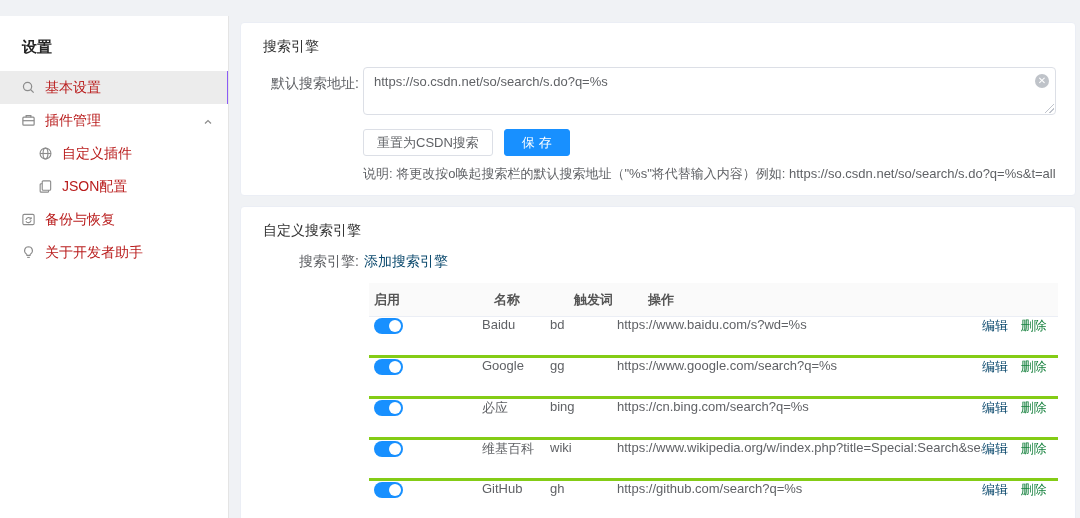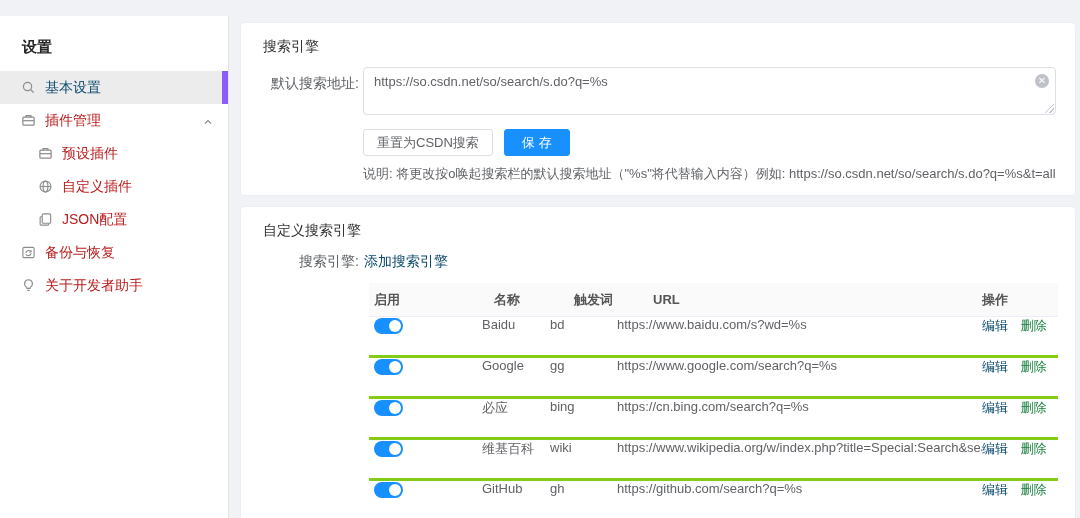--- a/index.html
+++ b/index.html
@@ -17,21 +17,21 @@
   .sidebar-title {
     font-size:15px; font-weight:bold; color:#262626;
     padding:22px 0 14px 22px;
   }
   .menu-item {
     height:33px; display:flex; align-items:center; gap:9px;
     padding-left:21px; padding-right:14px; color:#b91c1c; cursor:pointer;
     font-size:14px;
   }
   .menu-item.sub { padding-left:38px; }
-  .menu-item.active { background:#ececec; border-right:6px solid #8b5cf6; color:#0c4a6e; }
+  .menu-item.active { background:#ececec; border-right:1px solid #8b5cf6; color:#b91c1c; }
   .menu-item .mi-icon { width:15px; height:15px; flex:0 0 15px; display:inline-flex; color:#8c8c8c; }
   .menu-item .mi-icon svg { width:100%; height:100%; }
   .menu-item .spacer { flex:1; }
   .menu-item .chev { width:12px; height:12px; color:#8c8c8c; }
 
   
   .content { position:absolute; left:240px; top:0; width:836px; }
   .card {
     background:#fff; border:1px solid #ebeef5; border-radius:4px;
     width:836px;
@@ -134,30 +134,20 @@
     </span>
     <span>插件管理</span>
     <span class="spacer"></span>
     <span class="chev">
       <svg viewBox="0 0 16 16" fill="none" stroke="currentColor" stroke-width="1.6">
           <polyline points="4,10 8,6 12,10"></polyline>
         </svg>
     </span>
   </div>
 
-  <div class="menu-item sub">
-    <span class="mi-icon">
-      <svg viewBox="0 0 16 16" fill="none" stroke="currentColor" stroke-width="1.3">
-          <rect x="2" y="4.5" width="12" height="8.5" rx="1"></rect>
-          <path d="M5.5 4.5 V2.8 h5 V4.5"></path>
-          <line x1="2" y1="8.2" x2="14" y2="8.2"></line>
-        </svg>
-    </span>
-    <span>预设插件</span>
-  </div>
 
   <div class="menu-item sub">
     <span class="mi-icon">
       <svg viewBox="0 0 16 16" fill="none" stroke="currentColor" stroke-width="1.2">
           <circle cx="8" cy="8" r="5.8"></circle>
           <ellipse cx="8" cy="8" rx="2.6" ry="5.8"></ellipse>
           <line x1="2.2" y1="8" x2="13.8" y2="8"></line>
         </svg>
     </span>
     <span>自定义插件</span>
@@ -224,21 +214,20 @@
     <div class="engines-row">
       <label class="form-label" style="padding-top:0;">搜索引擎:</label>
       <a class="link add-link">添加搜索引擎</a>
     </div>
 
     <div class="table">
       <div class="thead">
         <div class="c c1">启用</div>
         <div class="c c2">名称</div>
         <div class="c c3">触发词</div>
-        <div class="c c4">URL</div>
         <div class="c c5">操作</div>
       </div>
       <div id="table-body">
   <div class="trow">
     <div class="c c1">
       <span class="toggle"><span class="knob"></span></span>
     </div>
     <div class="c c2">Baidu</div>
     <div class="c c3">bd</div>
     <div class="c c4">https://www.baidu.com/s?wd=%s</div>

